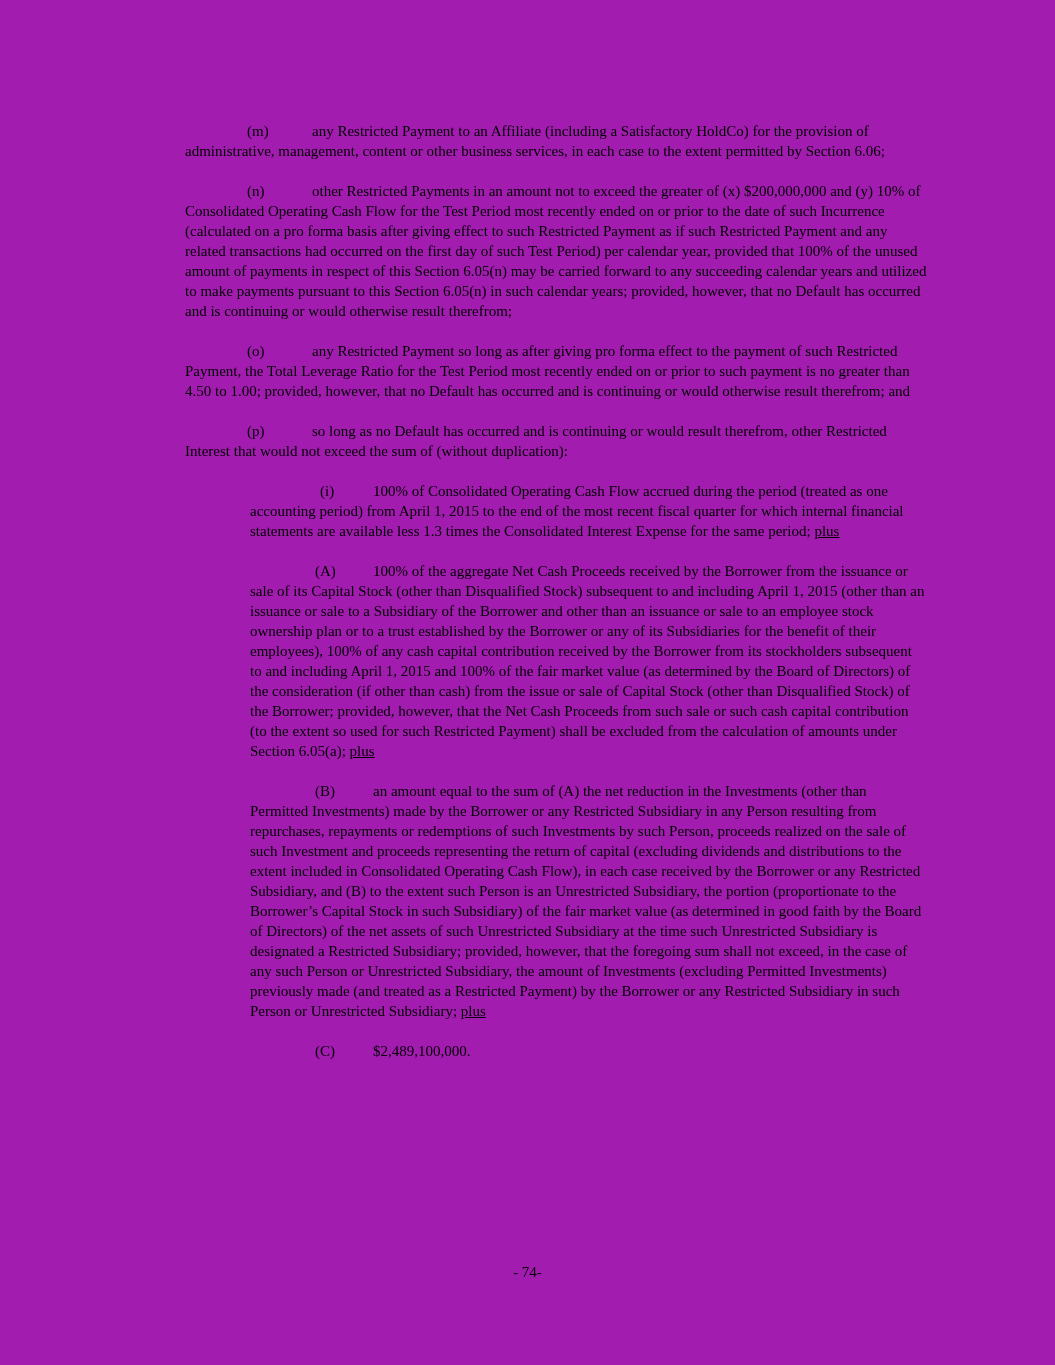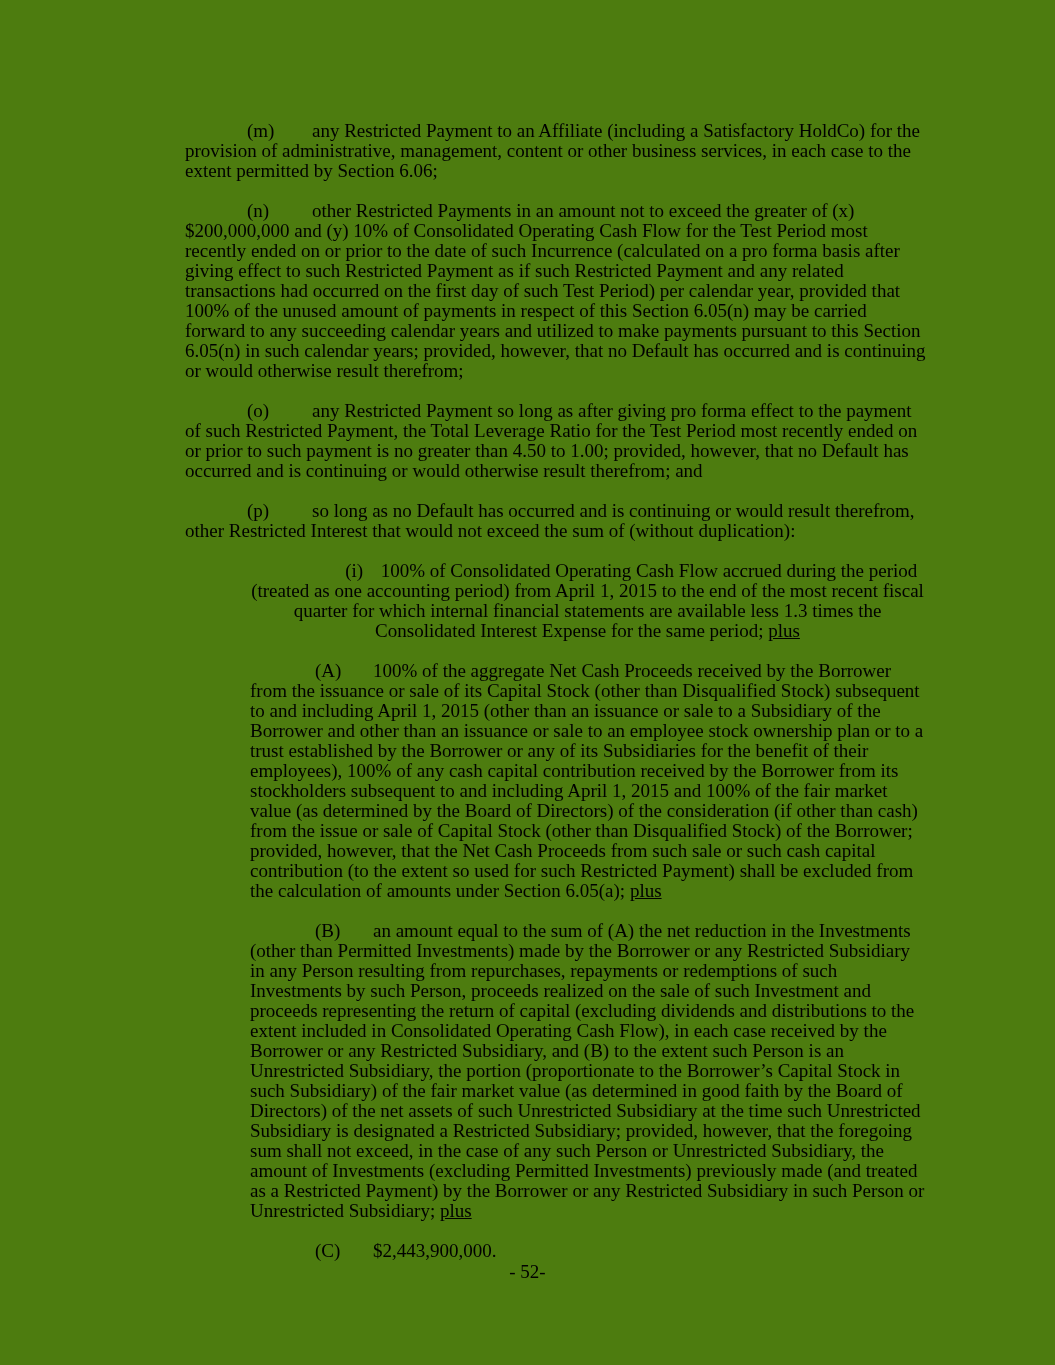--- a/index.html
+++ b/index.html
@@ -4,23 +4,23 @@
 <style>
   html, body {
     margin: 0;
     padding: 0;
     background: #ffffff;
   }
   .page {
     position: relative;
     width: 1055px;
     height: 1365px;
-    background: #4d7c0f;
+    background: #a21caf;
     font-family: "Liberation Serif", "DejaVu Serif", serif;
-    font-size: 19px;
+    font-size: 15px;
     line-height: 20px;
     color: #000000;
     overflow: hidden;
   }
   .content {
     position: absolute;
     left: 185px;
     top: 121px;
     width: 745px;
   }
@@ -30,21 +30,20 @@
   }
   p.lvl1 {
     text-indent: 62px;
   }
   p.lvl2 {
     margin-left: 65px;
     width: 675px;
   }
   p.lvl2.roman {
     text-indent: 70px;
-    text-align: center;
   }
   p.lvl2.alpha {
     text-indent: 65px;
   }
   .lbl1 { display: inline-block; width: 65px; text-indent: 0; }
   .lbl-i { display: inline-block; width: 53px; text-indent: 0; }
   .lbl-a { display: inline-block; width: 58px; text-indent: 0; }
   .it { }
   .ul { text-decoration: underline; }
   .footer {
@@ -68,18 +67,18 @@
     <p class="lvl1"><span class="lbl1">(o)</span><span>any Restricted Payment so long as after giving pro forma effect to the payment of such Restricted Payment, the Total Leverage Ratio for the Test Period most recently ended on or prior to such payment is no greater than 4.50 to 1.00; </span><span class="it">provided</span><span>, </span><span class="it">however</span><span>, that no Default has occurred and is continuing or would otherwise result therefrom; and</span></p>
 
     <p class="lvl1"><span class="lbl1">(p)</span><span>so long as no Default has occurred and is continuing or would result therefrom, other Restricted Interest that would not exceed the sum of (without duplication):</span></p>
 
     <p class="lvl2 roman"><span class="lbl-i">(i)</span><span>100% of Consolidated Operating Cash Flow accrued during the period (treated as one accounting period) from April 1, 2015 to the end of the most recent fiscal quarter for which internal financial statements are available less 1.3 times the Consolidated Interest Expense for the same period; </span><span class="ul">plus</span></p>
 
     <p class="lvl2 alpha"><span class="lbl-a">(A)</span><span>100% of the aggregate Net Cash Proceeds received by the Borrower from the issuance or sale of its Capital Stock (other than Disqualified Stock) subsequent to and including April 1, 2015 (other than an issuance or sale to a Subsidiary of the Borrower and other than an issuance or sale to an employee stock ownership plan or to a trust established by the Borrower or any of its Subsidiaries for the benefit of their employees), 100% of any cash capital contribution received by the Borrower from its stockholders subsequent to and including April 1, 2015 and 100% of the fair market value (as determined by the Board of Directors) of the consideration (if other than cash) from the issue or sale of Capital Stock (other than Disqualified Stock) of the Borrower; </span><span class="it">provided</span><span>, </span><span class="it">however</span><span>, that the Net Cash Proceeds from such sale or such cash capital contribution (to the extent so used for such Restricted Payment) shall be excluded from the calculation of amounts under Section 6.05(a); </span><span class="ul">plus</span></p>
 
     <p class="lvl2 alpha"><span class="lbl-a">(B)</span><span>an amount equal to the sum of (A) the net reduction in the Investments (other than Permitted Investments) made by the Borrower or any Restricted Subsidiary in any Person resulting from repurchases, repayments or redemptions of such Investments by such Person, proceeds realized on the sale of such Investment and proceeds representing the return of capital (excluding dividends and distributions to the extent included in Consolidated Operating Cash Flow), in each case received by the Borrower or any Restricted Subsidiary, and (B) to the extent such Person is an Unrestricted Subsidiary, the portion (proportionate to the Borrower’s Capital Stock in such Subsidiary) of the fair market value (as determined in good faith by the Board of Directors) of the net assets of such Unrestricted Subsidiary at the time such Unrestricted Subsidiary is designated a Restricted Subsidiary; </span><span class="it">provided</span><span>, </span><span class="it">however</span><span>, that the foregoing sum shall not exceed, in the case of any such Person or Unrestricted Subsidiary, the amount of Investments (excluding Permitted Investments) previously made (and treated as a Restricted Payment) by the Borrower or any Restricted Subsidiary in such Person or Unrestricted Subsidiary; </span><span class="ul">plus</span></p>
 
-    <p class="lvl2 alpha"><span class="lbl-a">(C)</span><span>$2,443,900,000.</span></p>
+    <p class="lvl2 alpha"><span class="lbl-a">(C)</span><span>$2,489,100,000.</span></p>
 
   </div>
 
-  <div class="footer">- 52-</div>
+  <div class="footer">- 74-</div>
 </div>
 
 </body></html>

